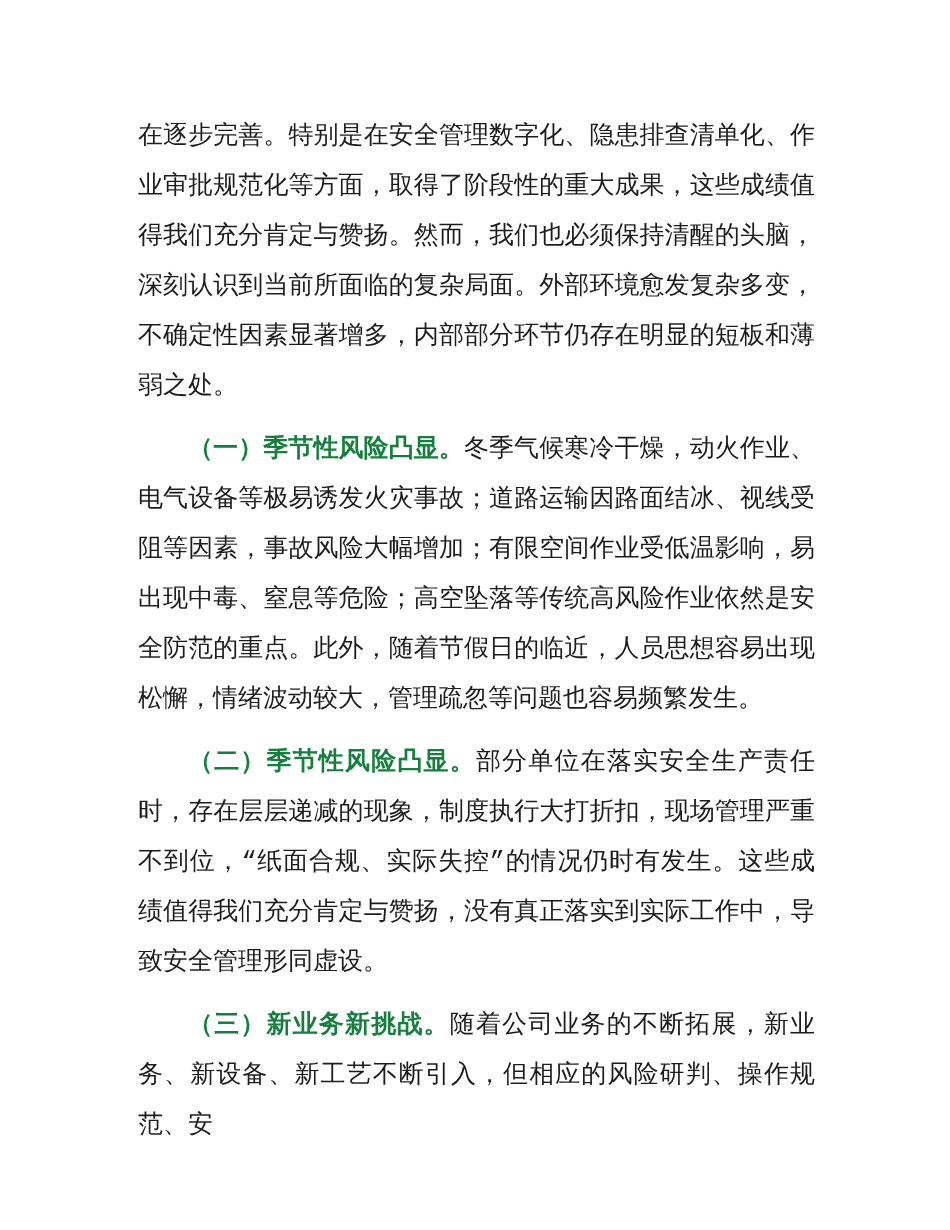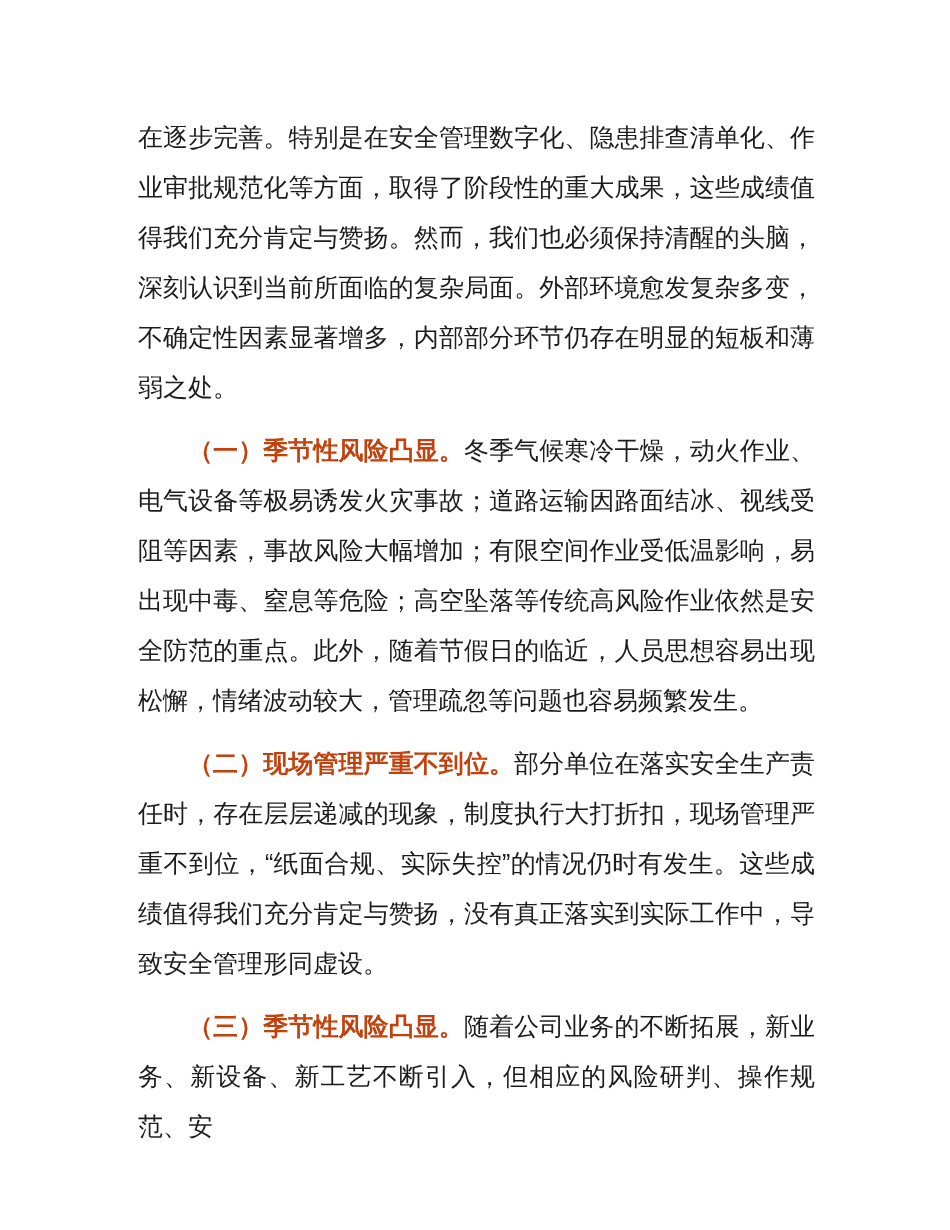--- a/index.html
+++ b/index.html
@@ -3,41 +3,41 @@
 <meta charset="utf-8">
 <style>
   * { margin: 0; padding: 0; box-sizing: border-box; }
   html, body { background: #ffffff; }
   .page {
     position: relative;
     width: 950px;
     height: 1230px;
     background: #ffffff;
     overflow: hidden;
-    font-family: Liberation Sans, sans-serif;
+    font-family: Liberation Mono, monospace;
   }
   .doc-body {
     position: absolute;
     left: 138px;
     top: 112px;
     width: 677px;
     font-size: 25px;
     line-height: 50px;
     color: #1c1c1c;
     text-align: justify;
     letter-spacing: 0;
   }
   .para { margin: 0; }
   .para + .para { margin-top: 13px; }
   .para.indent { text-indent: 2em; }
-  .run-bold { font-weight: bold; color: #c2410c; }
+  .run-bold { font-weight: bold; color: #15803d; }
 </style>
 </head>
 <body>
 
 <div class="page">
   <div class="doc-body" style="color: rgb(28, 28, 28);">
       <p class="para"><span class="run-regular">在逐步完善。特别是在安全管理数字化、隐患排查清单化、作业审批规范化等方面，取得了阶段性的重大成果，这些成绩值得我们充分肯定与赞扬。然而，我们也必须保持清醒的头脑，深刻认识到当前所面临的复杂局面。外部环境愈发复杂多变，不确定性因素显著增多，内部部分环节仍存在明显的短板和薄弱之处。</span></p>
       <p class="para indent"><span class="run-bold">（一）季节性风险凸显。</span><span class="run-regular">冬季气候寒冷干燥，动火作业、电气设备等极易诱发火灾事故；道路运输因路面结冰、视线受阻等因素，事故风险大幅增加；有限空间作业受低温影响，易出现中毒、窒息等危险；高空坠落等传统高风险作业依然是安全防范的重点。此外，随着节假日的临近，人员思想容易出现松懈，情绪波动较大，管理疏忽等问题也容易频繁发生。</span></p>
-      <p class="para indent"><span class="run-bold">（二）现场管理严重不到位。</span><span class="run-regular">部分单位在落实安全生产责任时，存在层层递减的现象，制度执行大打折扣，现场管理严重不到位，“纸面合规、实际失控”的情况仍时有发生。这些成绩值得我们充分肯定与赞扬，没有真正落实到实际工作中，导致安全管理形同虚设。</span></p>
-      <p class="para indent"><span class="run-bold">（三）季节性风险凸显。</span><span class="run-regular">随着公司业务的不断拓展，新业务、新设备、新工艺不断引入，但相应的风险研判、操作规范、安</span></p>
+      <p class="para indent"><span class="run-bold">（二）季节性风险凸显。</span><span class="run-regular">部分单位在落实安全生产责任时，存在层层递减的现象，制度执行大打折扣，现场管理严重不到位，“纸面合规、实际失控”的情况仍时有发生。这些成绩值得我们充分肯定与赞扬，没有真正落实到实际工作中，导致安全管理形同虚设。</span></p>
+      <p class="para indent"><span class="run-bold">（三）新业务新挑战。</span><span class="run-regular">随着公司业务的不断拓展，新业务、新设备、新工艺不断引入，但相应的风险研判、操作规范、安</span></p>
     </div>
 </div>
 
 </body></html>

